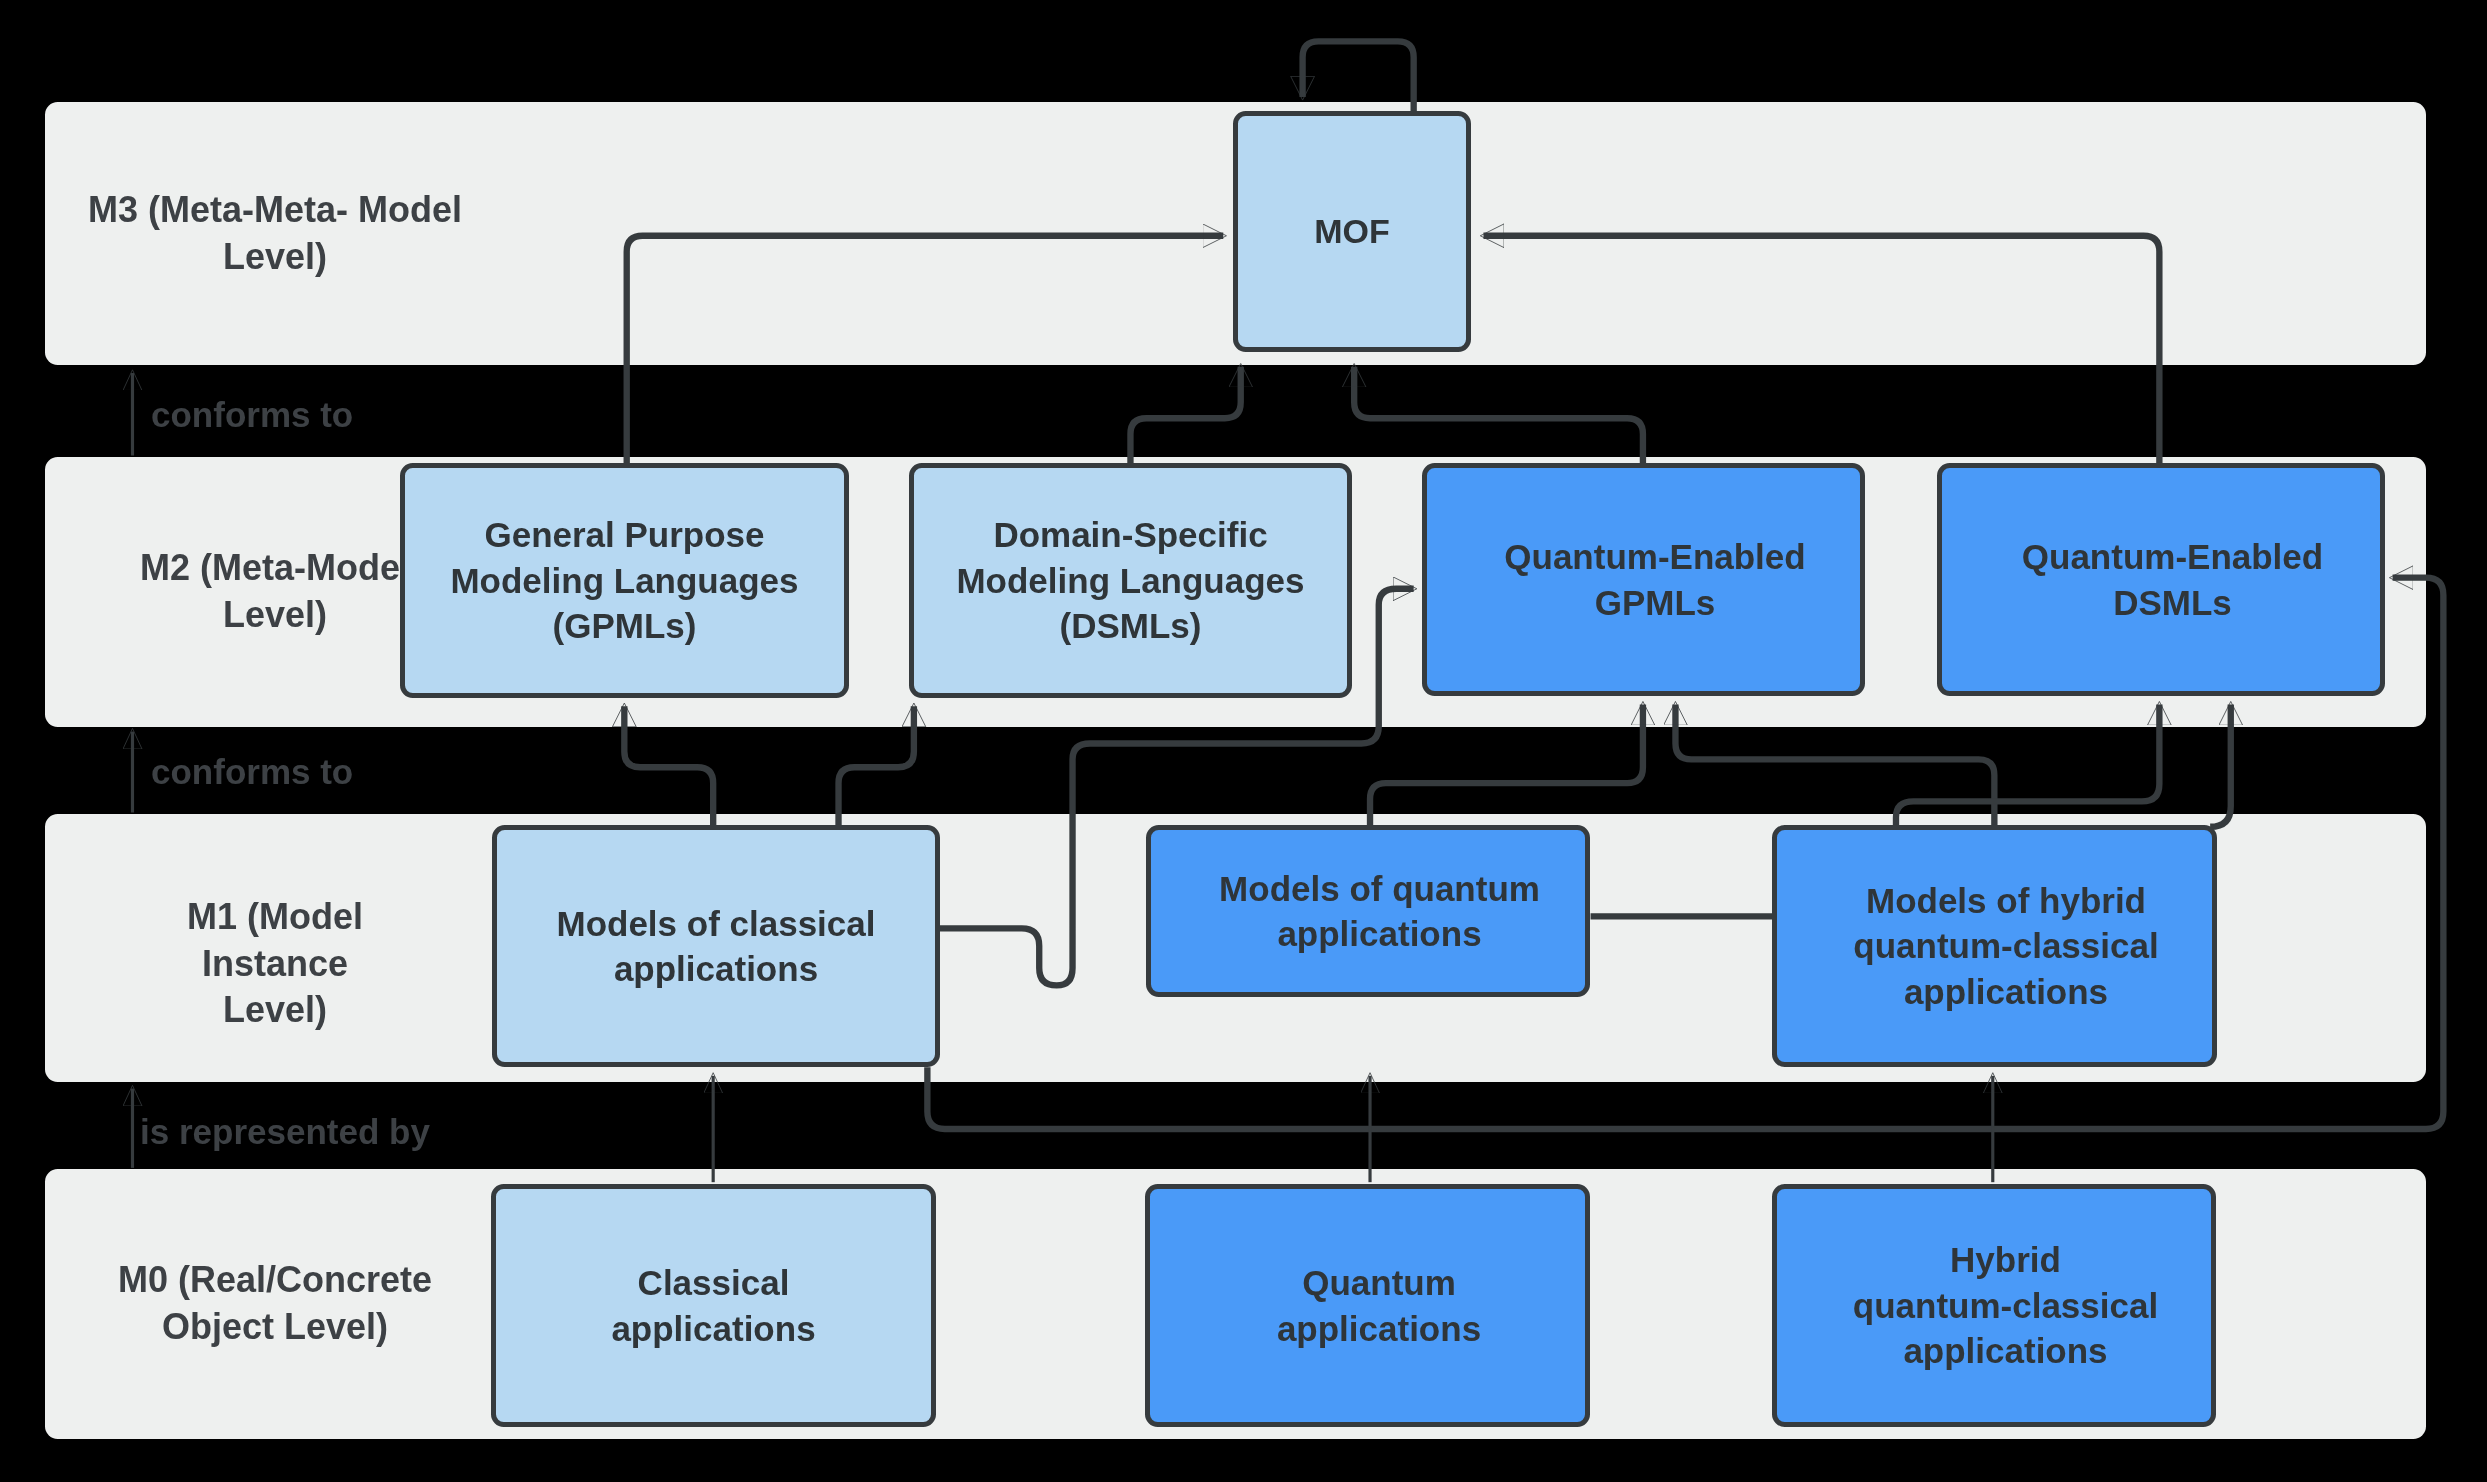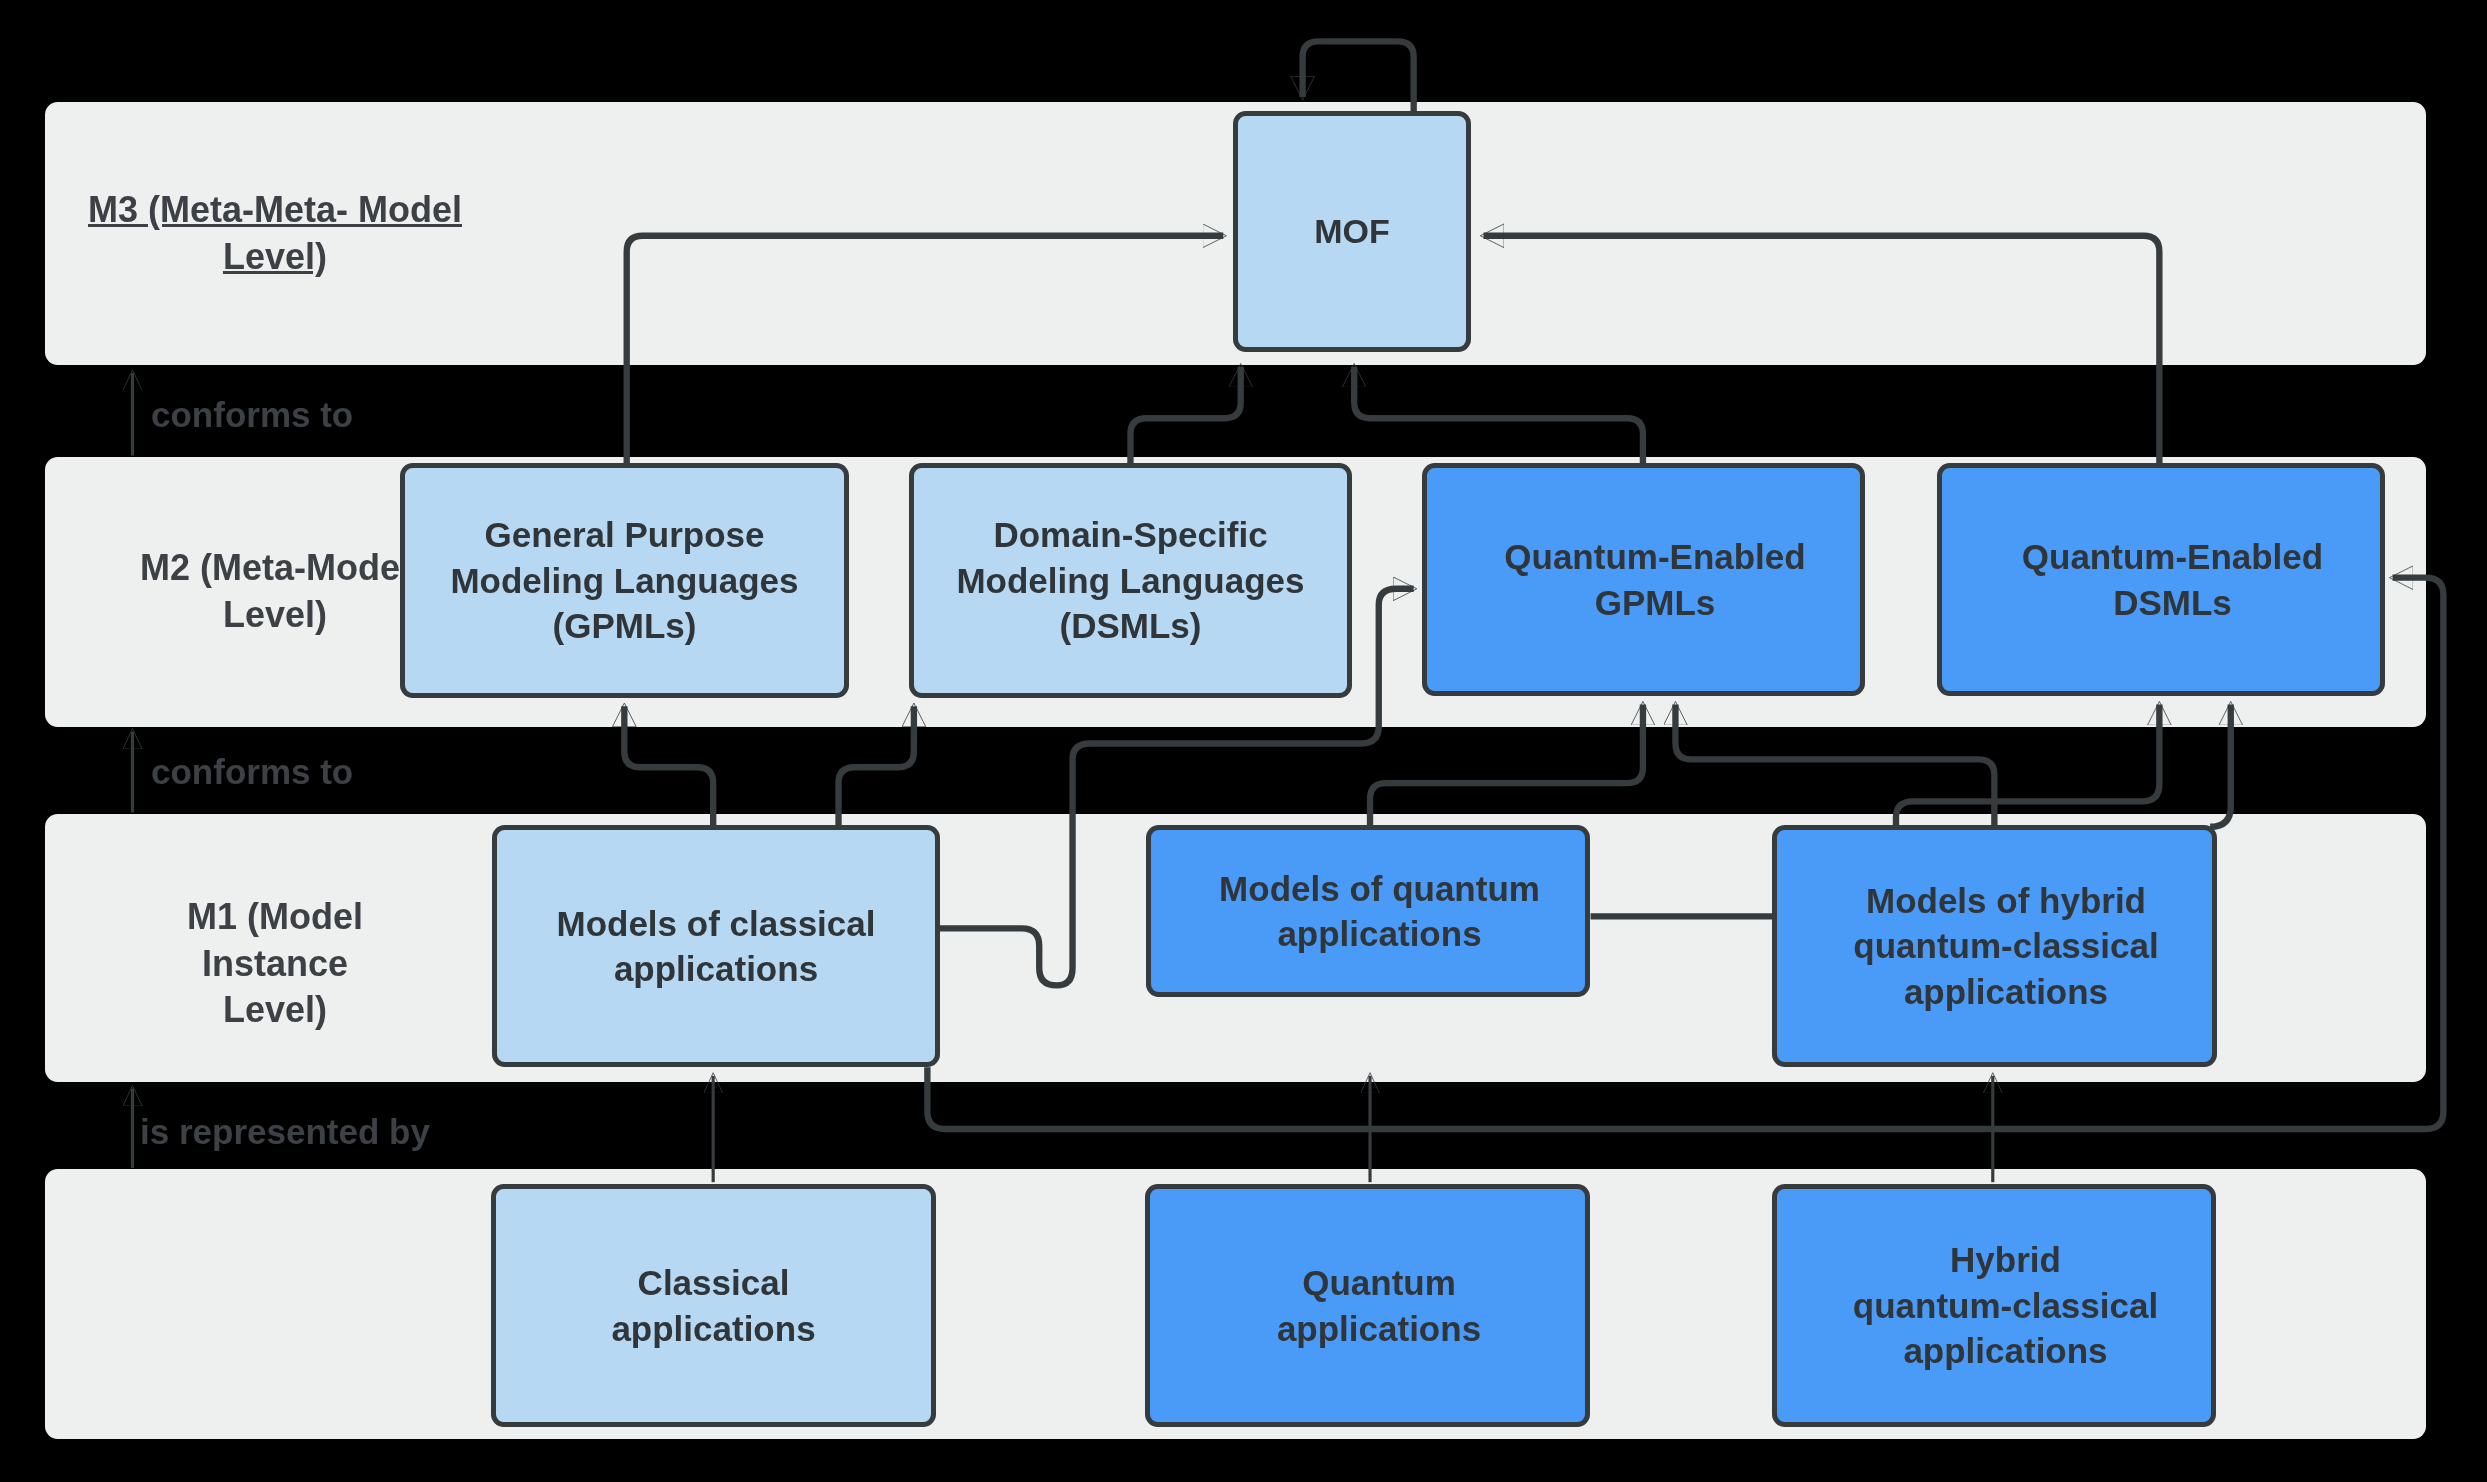--- a/index.html
+++ b/index.html
@@ -49,27 +49,29 @@
 </head>
 <body>
 
 <div id="stage">
 
   <div class="band" style="top:102px;height:263px;"></div>
   <div class="band" style="top:457px;height:270px;"></div>
   <div class="band" style="top:814px;height:268px;"></div>
   <div class="band" style="top:1169px;height:270px;"></div>
 
-  <div class="level-label" style="top:102px;height:263px;text-decoration:underline;">M3 (Meta-Meta- Model
+  <div class="level-label" style="top:102px;height:263px;">M3 (Meta-Meta- Model
 Level)</div>
   <div class="level-label" style="top:457px;height:270px;">M2 (Meta-Model
 Level)</div>
   <div class="level-label" style="top:814px;height:268px;margin-top:16px;">M1 (Model
 Instance
 Level)</div>
+  <div class="level-label" style="top:1169px;height:270px;">M0 (Real/Concrete
+Object Level)</div>
 
   <div class="edge-label" style="left:151px;top:395px;">conforms to</div>
   <div class="edge-label" style="left:151px;top:752px;">conforms to</div>
   <div class="edge-label" style="left:140px;top:1112px;">is represented by</div>
 
   <svg id="connectors" width="2487" height="1483" viewBox="0 0 3135 1869">
     <defs>
       <marker id="ahk" markerUnits="userSpaceOnUse" markerWidth="42" markerHeight="42" refX="26" refY="15" orient="auto">
         <path class="ah" d="M0,0 L30,15 L0,30 Z"></path>
       </marker>

